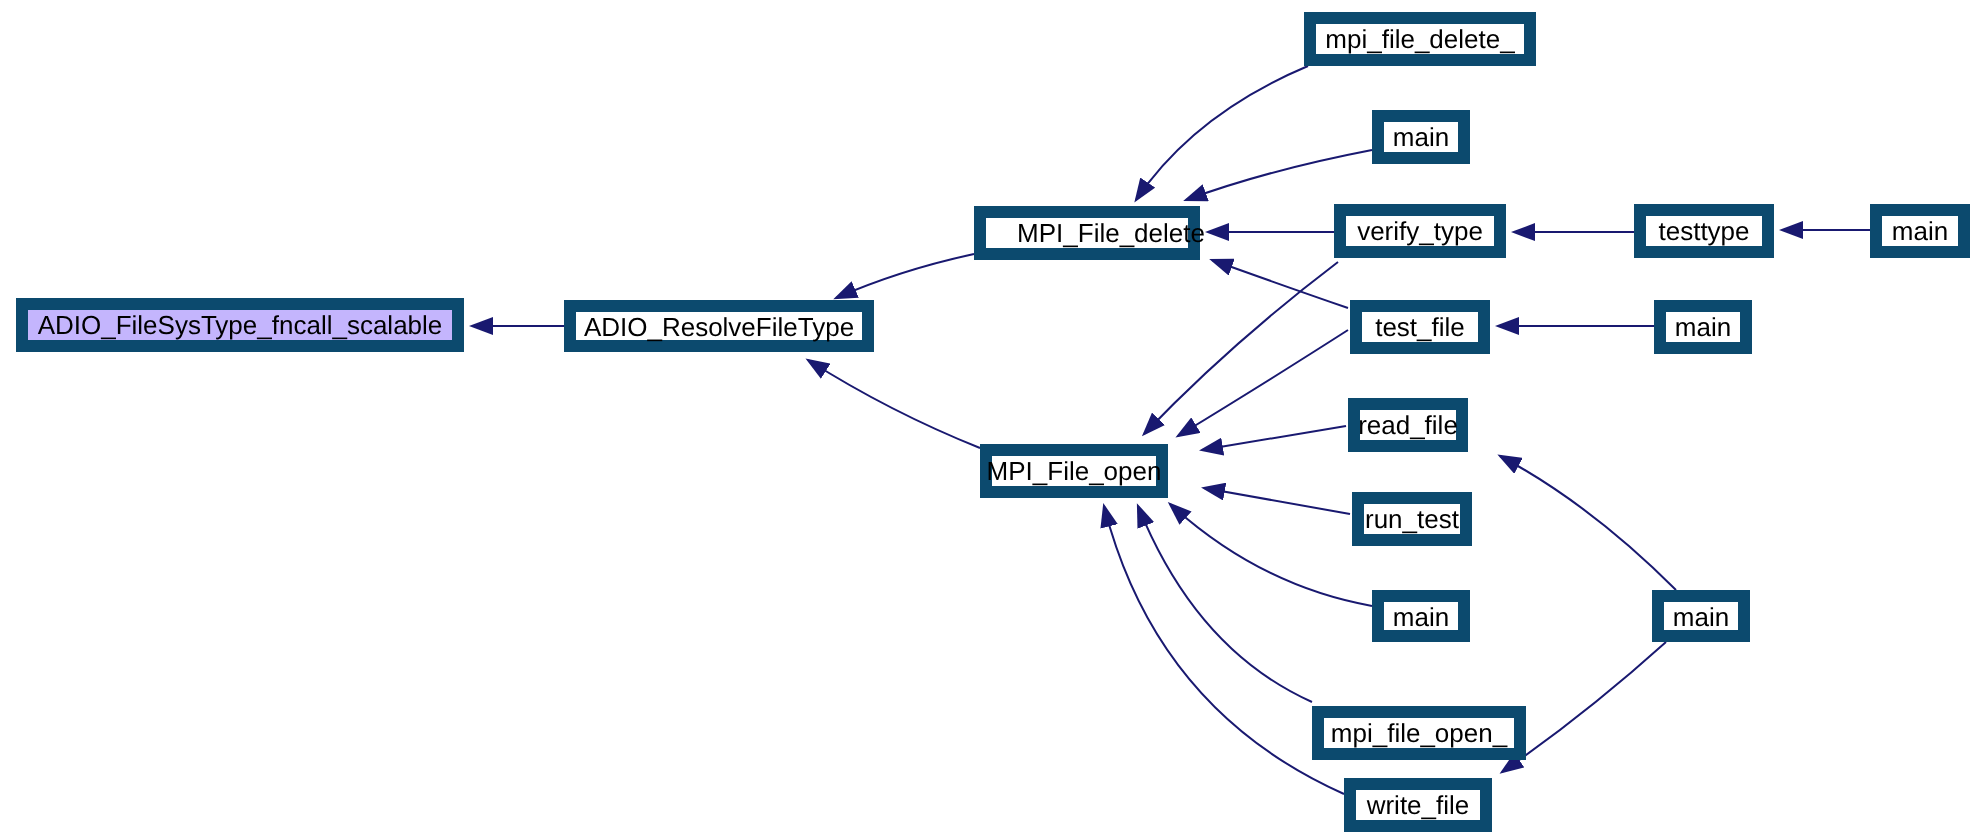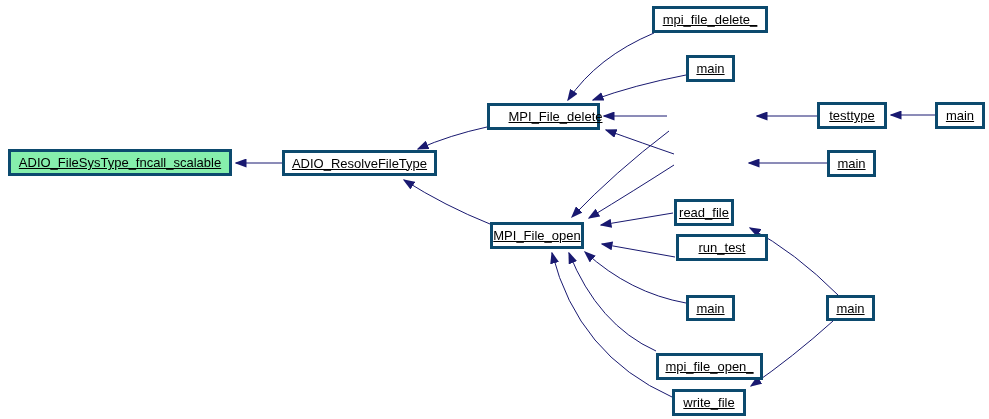--- a/index.html
+++ b/index.html
@@ -7,29 +7,28 @@
     position:relative;
     width:989px;height:419px;
     background:#ffffff;
     font-family:"Liberation Sans", sans-serif;
     overflow:hidden;
   }
   .edges{position:absolute;left:0;top:0;width:989px;height:419px;}
   .node{
     position:absolute;
     box-sizing:border-box;
-    border:3px solid #0c4a6e;
+    border:6px solid #0c4a6e;
     background:#ffffff;
     display:flex;align-items:center;justify-content:center;
     font-size:13px;color:#000000;
     white-space:nowrap;
     cursor:pointer;
-    text-decoration:underline;
   }
-  .node.hl{background:#86efac;}
+  .node.hl{background:#c4b5fd;}
 </style>
 </head>
 <body>
 
 <div class="canvas">
 
   <svg class="edges" width="989" height="419" viewBox="0 0 989 419">
     <defs>
       <marker id="arrow" markerWidth="12" markerHeight="9" refX="10.5" refY="4.5" orient="auto" markerUnits="userSpaceOnUse">
         <path d="M0,0 L12,4.5 L0,9 z" fill="#191970"></path>
@@ -63,25 +62,27 @@
   <div class="node" style="left:282px;top:150px;width:155px;height:26px;">ADIO_ResolveFileType</div>
 
   <div class="node" style="left:487px;top:103px;width:113px;height:27px;padding-left:24px;">MPI_File_delete</div>
 
   <div class="node" style="left:490px;top:222px;width:94px;height:27px;">MPI_File_open</div>
 
   <div class="node" style="left:652px;top:6px;width:116px;height:27px;">mpi_file_delete_</div>
 
   <div class="node" style="left:686px;top:55px;width:49px;height:27px;">main</div>
 
+  <div class="node" style="left:667px;top:102px;width:86px;height:27px;">verify_type</div>
 
+  <div class="node" style="left:675px;top:150px;width:70px;height:27px;">test_file</div>
 
   <div class="node" style="left:674px;top:199px;width:60px;height:27px;">read_file</div>
 
-  <div class="node" style="left:676px;top:234px;width:92px;height:27px;">run_test</div>
+  <div class="node" style="left:676px;top:246px;width:60px;height:27px;">run_test</div>
 
   <div class="node" style="left:686px;top:295px;width:49px;height:26px;">main</div>
 
   <div class="node" style="left:656px;top:341px;width:107px;height:27px;margin-top:12px;">mpi_file_open_</div>
 
   <div class="node" style="left:672px;top:389px;width:74px;height:27px;">write_file</div>
 
   <div class="node" style="left:817px;top:102px;width:70px;height:27px;">testtype</div>
 
   <div class="node" style="left:935px;top:102px;width:50px;height:27px;">main</div>

